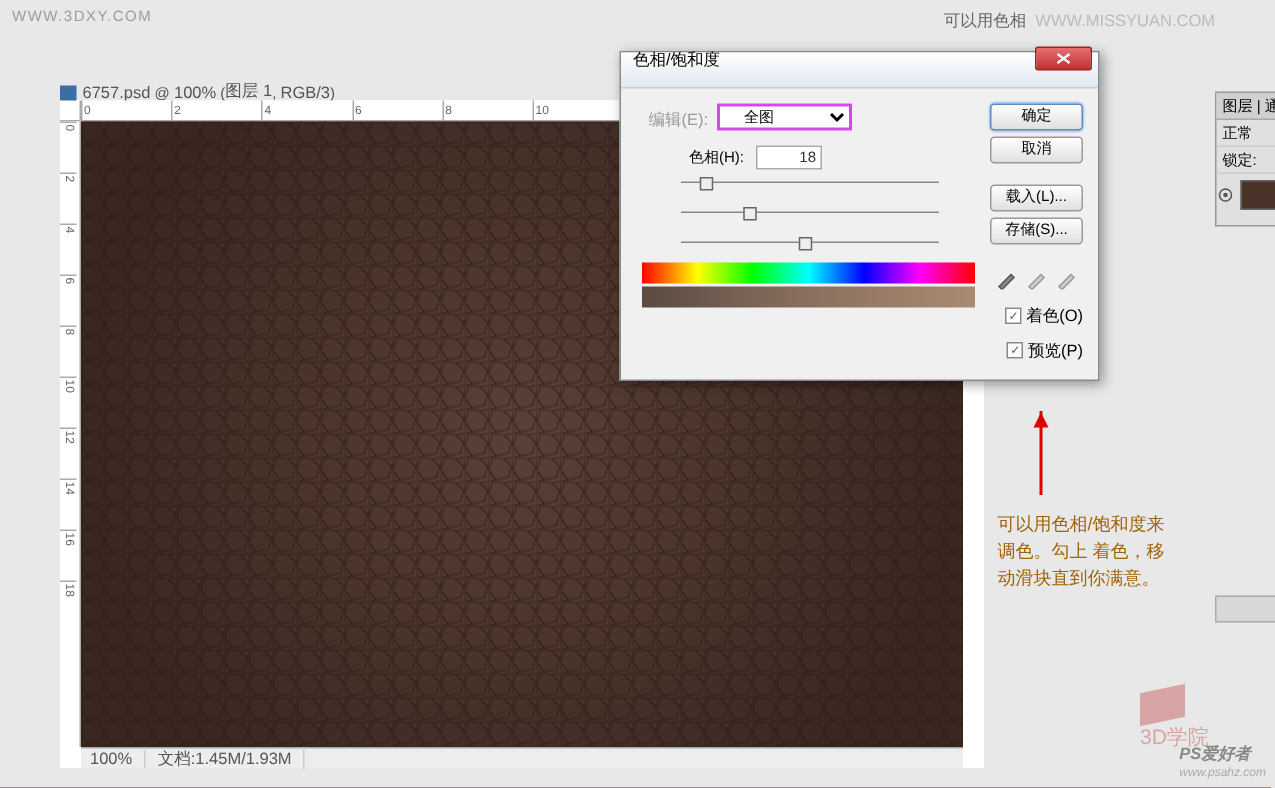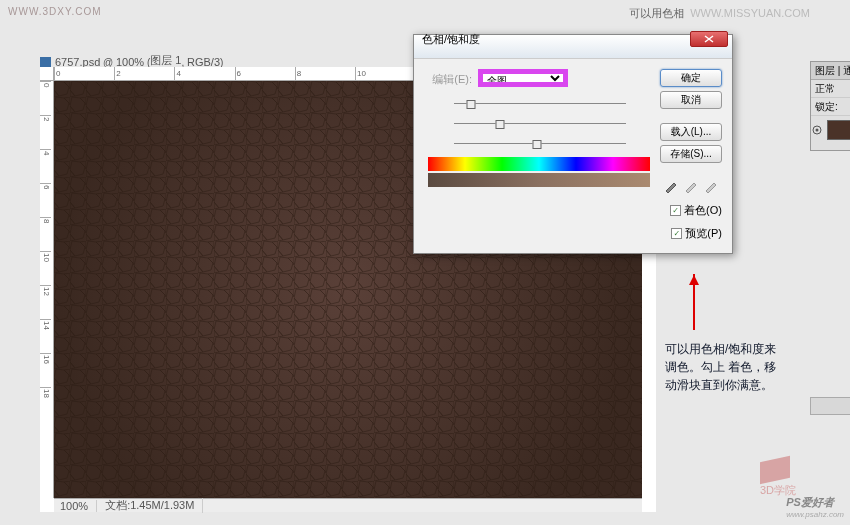--- a/index.html
+++ b/index.html
@@ -19,39 +19,39 @@
 .status span{border-right:1px solid #ccc;padding-right:8px}
 .dialog{position:absolute;top:34px;left:413px;width:320px;background:#f0f0f0;border:1px solid #888;box-shadow:2px 2px 8px rgba(0,0,0,0.4)}
 .dialog-titlebar{height:24px;background:linear-gradient(#fff,#e0e8f0);border-bottom:1px solid #ccc;display:flex;align-items:center;padding:0 4px 15px 8px;font-size:11px}
 .dialog-title{flex:1}
 .close-btn{width:38px;height:16px;background:linear-gradient(#e87070,#c03030);border:1px solid #a02020;border-radius:2px;display:flex;align-items:center;justify-content:center;color:#fff;font-size:9px;cursor:pointer}
 .dialog-body{display:flex;padding:10px}
 .dialog-main{flex:1}
 .dialog-side{width:68px;display:flex;flex-direction:column;gap:4px;align-items:flex-end}
 .preset-row{display:flex;align-items:flex-end;gap:6px;margin-bottom:10px}
 .preset-label{color:#999;width:48px;text-align:right}
-.preset-select{width:90px;height:18px;border:5px solid #d946ef;background:#fff;padding:0 0;font-size:10px}
+.preset-select{width:90px;height:18px;border:2px solid #d946ef;background:#fff;padding:0 12px;font-size:10px}
 .slider-row{display:flex;align-items:center;gap:8px;margin:4px 0 2px}
 .slider-label{width:72px;text-align:right;font-size:10px}
 .slider-input{width:44px;height:16px;border:1px solid #aaa;text-align:right;padding-right:3px;font-size:10px;color:#333}
 .slider-input.sel{background:#5a8cc8;color:#fff;border-color:#5a8cc8}
 .slider-track{height:14px;margin:0 28px 6px 30px;position:relative}
 .slider-line{position:absolute;top:6px;left:0;right:0;height:1px;background:#888}
 .slider-handle{position:absolute;top:3px;width:9px;height:9px;background:#eee;border:1px solid #666;transform:translateX(-50%)}
 .btn{width:62px;height:18px;background:linear-gradient(#fefefe,#e0e0e0);border:1px solid #999;border-radius:3px;font-size:10px;cursor:pointer;text-align:center;line-height:16px}
 .btn.primary{border:1px solid #5a8cc8;box-shadow:0 0 2px #5a8cc8}
 .eyedroppers{display:flex;gap:6px;margin:12px 0 4px;justify-content:flex-end;padding-right:4px}
 .eyedrop{width:14px;height:14px;position:relative}
 .check-row{display:flex;align-items:center;gap:3px;font-size:10px;margin:2px 0}
 .check{width:11px;height:11px;border:1px solid #888;background:#fff;display:flex;align-items:center;justify-content:center;font-size:8px;color:#3a7d3a}
 .spectrum{height:14px;margin:6px 4px 2px;background:linear-gradient(90deg,#f00,#ff0,#0f0,#0ff,#00f,#f0f,#f00)}
 .result-bar{height:14px;margin:0 4px 6px;background:linear-gradient(90deg,#5a4a40,#8a7060,#aa8a70)}
 .arrow{position:absolute;top:274px;left:693px;width:2px;height:56px;background:#d00}
 .arrow:before{content:'';position:absolute;top:-4px;left:-4px;border:5px solid transparent;border-bottom:10px solid #d00}
-.note{position:absolute;top:340px;left:665px;width:112px;color:#0f172a;font-size:12px;line-height:1.5}
+.note{position:absolute;top:340px;left:665px;width:112px;color:#a16207;font-size:12px;line-height:1.5}
 .layers-panel{position:absolute;top:61px;right:-30px;width:70px;height:90px;background:#e0e0e0;border:1px solid #999}
 .layers-tabs{height:18px;background:#d0d0d0;border-bottom:1px solid #aaa;font-size:10px;padding:2px 4px}
 .layers-row{height:18px;display:flex;align-items:center;padding:2px 4px;gap:4px;font-size:10px;border-bottom:1px solid #ccc}
 .layer-thumb{width:26px;height:20px;background:#4a3228;border:1px solid #666;margin:4px}
 .eye{width:12px;height:12px}
 .fx-bar{position:absolute;top:397px;right:-30px;width:70px;height:18px;background:#d8d8d8;border:1px solid #aaa;font-size:10px;padding:2px;text-align:right;font-style:italic}
 .logo3d{position:absolute;bottom:36px;right:32px;width:58px;height:30px;opacity:0.4}
 .logo3d-box{width:30px;height:22px;background:#c04040;transform:skewY(-12deg);position:relative}
 .ps-logo{position:absolute;bottom:6px;right:6px;font-size:14px;color:#0e4c8a;font-weight:bold;font-style:italic}
 .ps-logo span{color:#888;font-size:11px}
@@ -121,20 +121,24 @@
       <svg width="10" height="8">
           <path d="M1,1 L9,7 M9,1 L1,7" stroke="#fff" stroke-width="1.5"></path>
         </svg>
     </div>
   </div>
   <div class="dialog-body">
     <div class="dialog-main">
       <div class="preset-row">
         <div class="preset-label">编辑(E):</div>
         <select class="preset-select"><option>全图</option></select>
+      </div>
+      <div class="slider-row">
+        <div class="slider-label">色相(H):</div>
+        <input class="slider-input" value="18" style="">
       </div>
       <div class="slider-track">
           <div class="slider-line"></div>
           <div class="slider-handle" style="left:10%"></div>
         </div>
       <div class="slider-track">
           <div class="slider-line"></div>
           <div class="slider-handle" style="left:27%"></div>
         </div>
       <div class="slider-track">
@@ -185,18 +189,18 @@
         <circle cx="6" cy="6" r="4" fill="none" stroke="#555"></circle>
         <circle cx="6" cy="6" r="1.5" fill="#555"></circle>
       </svg>
     <div class="layer-thumb"></div>
   </div>
 </div>
 <div class="fx-bar">fx.</div>
 
 <div class="logo3d">
   <div class="logo3d-box"></div>
-  <div style="font-size:11px;color:#c04040;margin-top:2px">3D学院</div>
+  <div style="font-size:14px;color:#c04040;margin-top:2px">3D学院</div>
 </div>
 <div class="ps-logo">
   <span>PS</span><span>爱好者</span>
   <div style="font-size:8px;color:#aaa;font-weight:normal">www.psahz.com</div>
 </div>
 
 </body></html>

